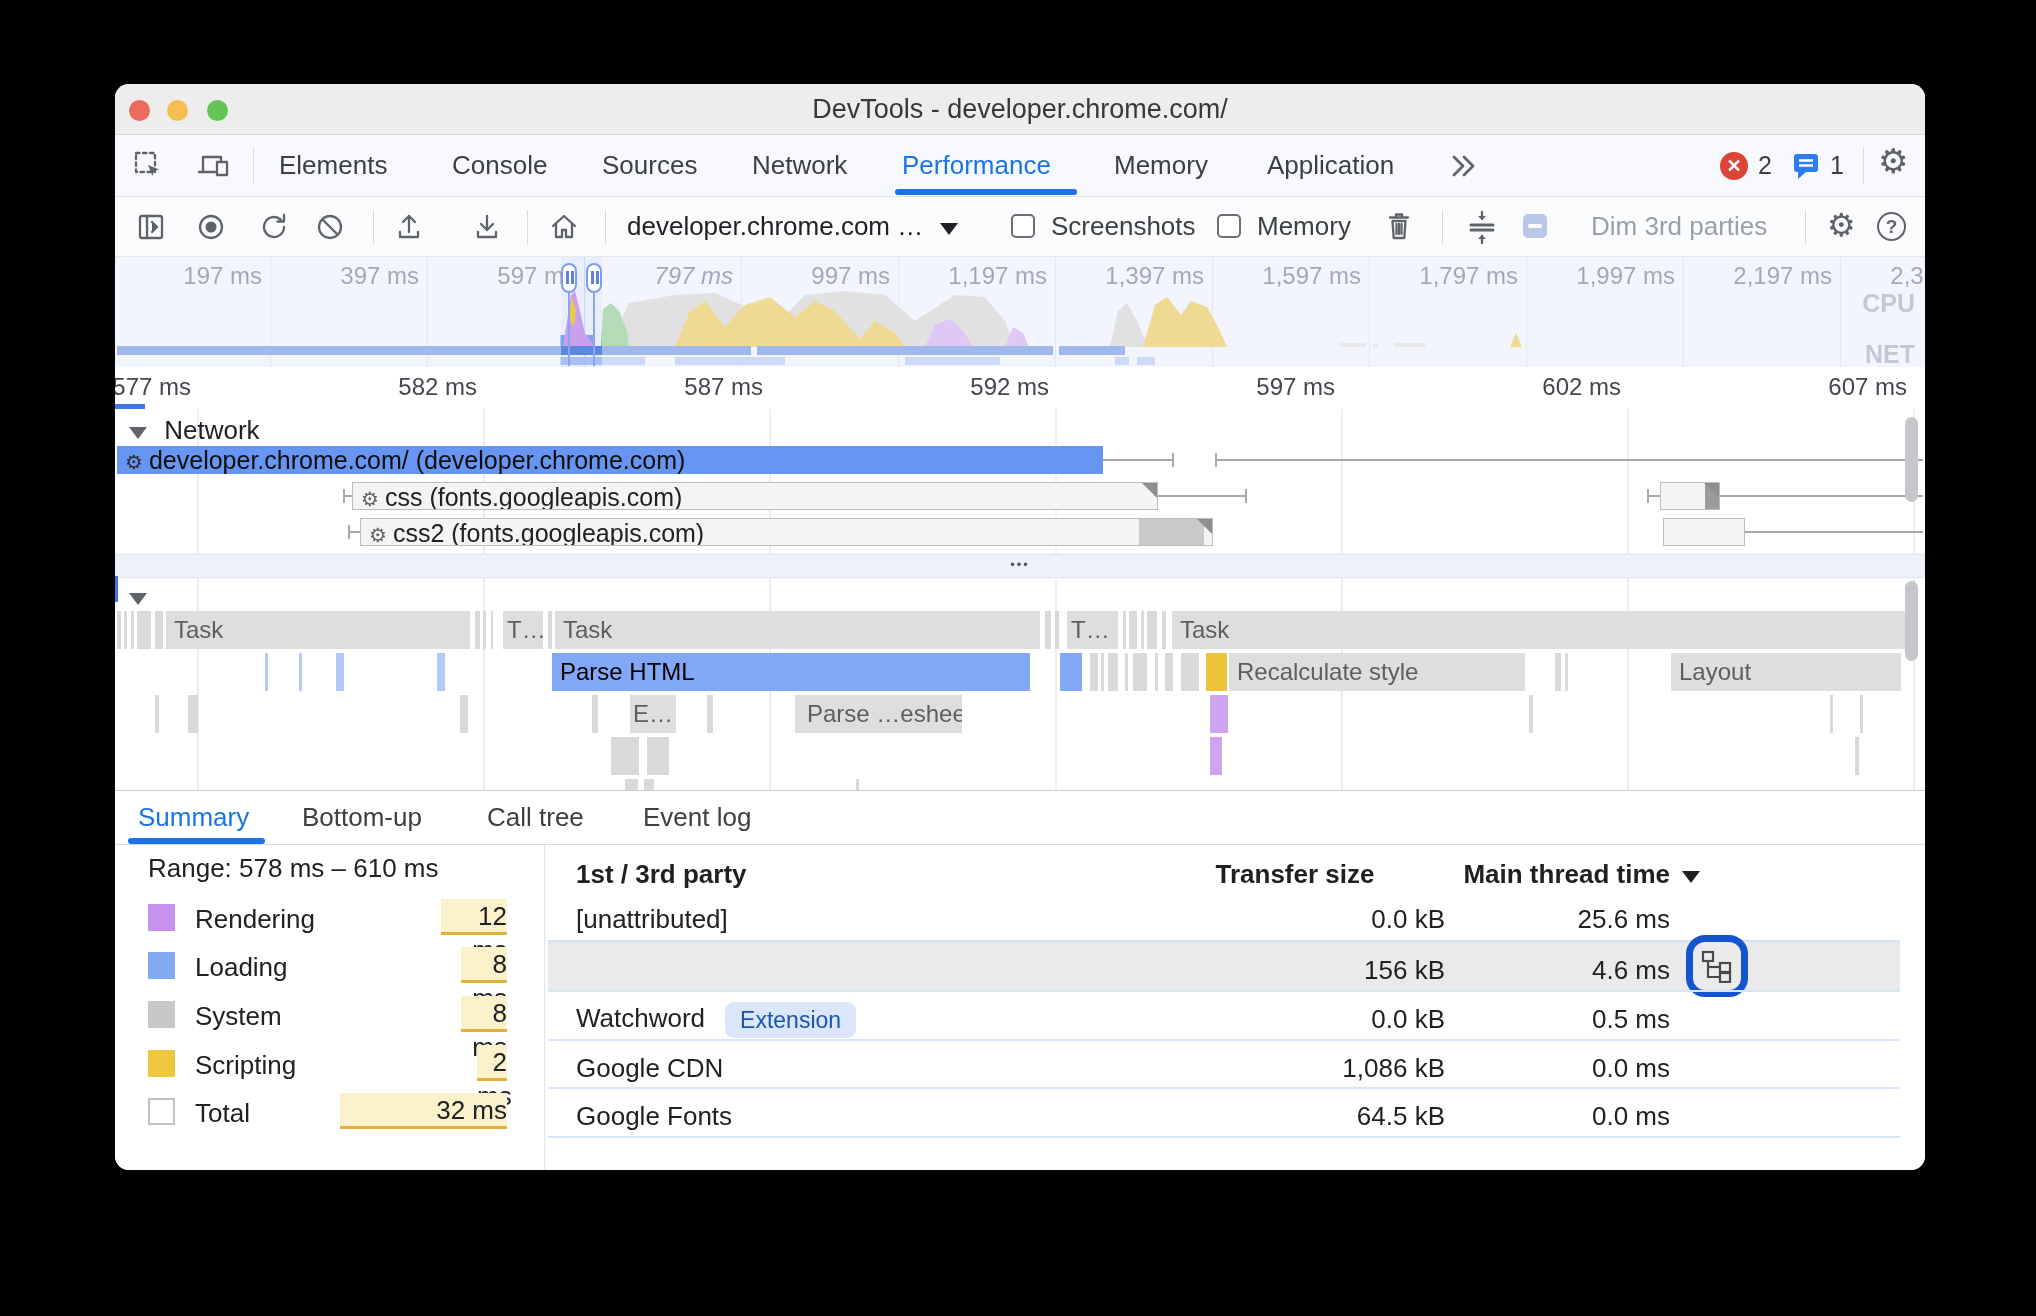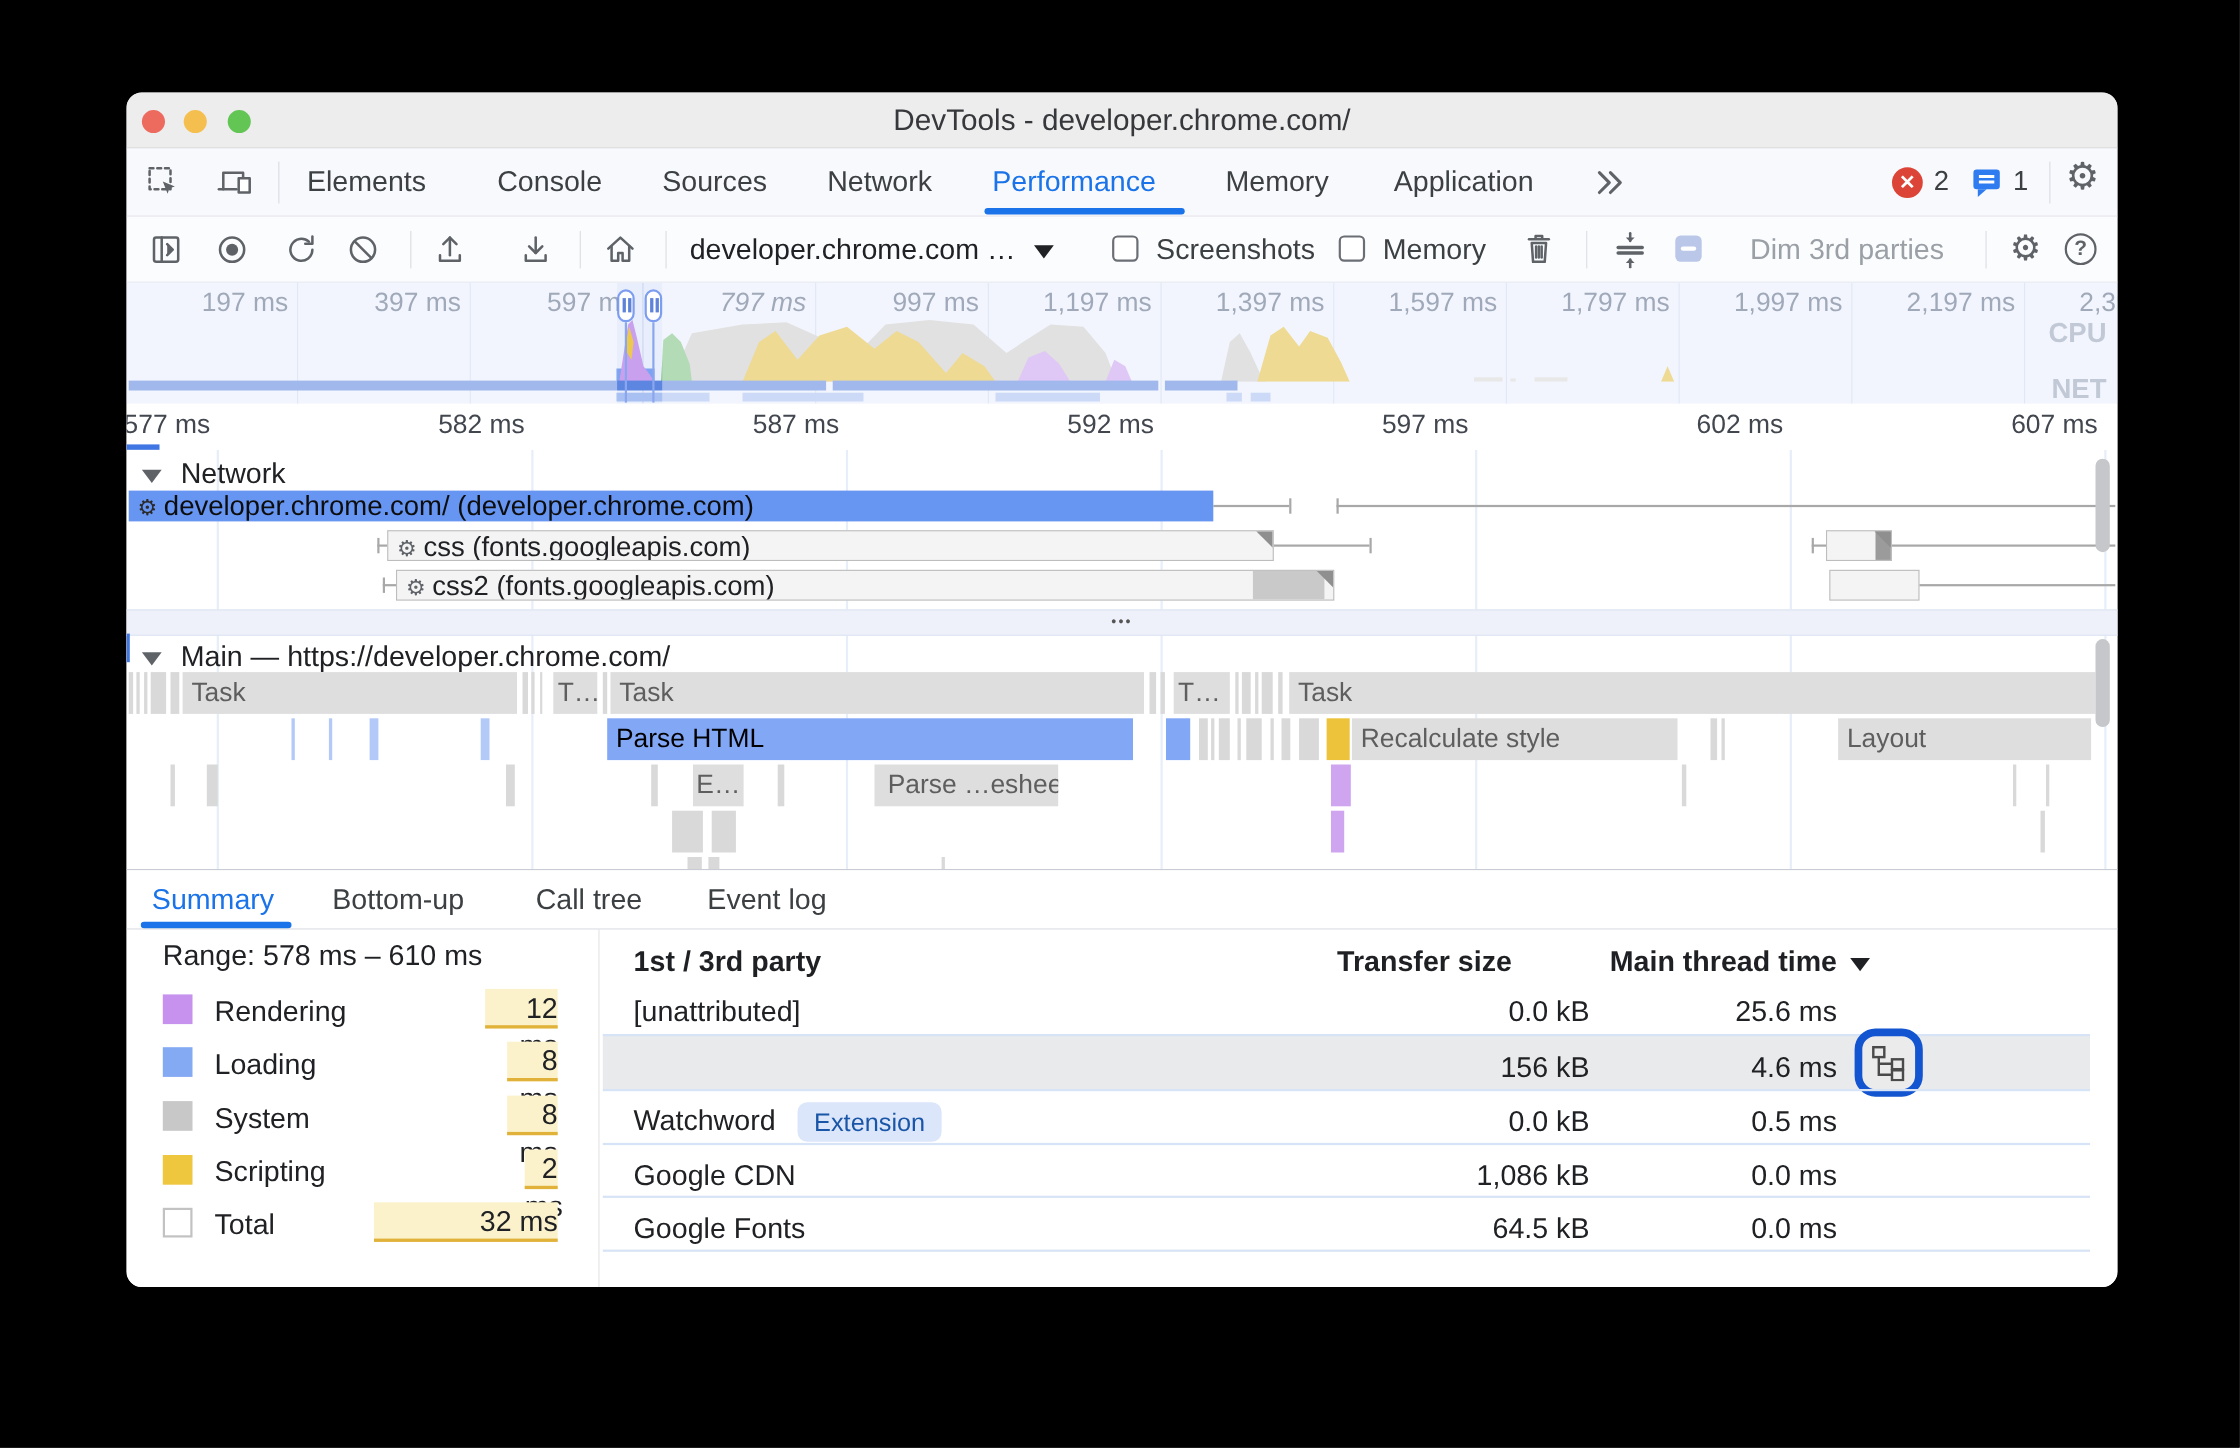--- a/index.html
+++ b/index.html
@@ -347,21 +347,20 @@
   <div class="whisk" style="left:1630px;top:447px;width:178px;"></div>
   <div class="scrollthumb" style="left:1790px;top:333px;height:85px;"></div>
 
   <div class="sepstrip">
     <div class="abs" style="left:0;width:100%;top:2px;text-align:center;font-size:13px;letter-spacing:2px;color:#555;">•••</div>
   </div>
 
   <div class="abs" style="left:0;top:492px;width:3px;height:26px;background:#3f76e3;"></div>
   <div class="trackhead" style="left:14px;top:497px;">
     <span class="tri-down"></span>
-    <span>Main — https://developer.chrome.com/</span>
   </div>
 
   <div class="flamerow" style="top:527px;" id="rowA">
     <div class="fbar" style="left:51px;width:304px;"><span>Task</span></div>
     <div class="fbar" style="left:388px;width:40px;padding-left:4px;"><span>T…</span></div>
     <div class="fbar" style="left:440px;width:485px;"><span>Task</span></div>
     <div class="fbar" style="left:952px;width:51px;padding-left:4px;"><span>T…</span></div>
     <div class="fbar" style="left:1057px;width:733px;"><span>Task</span></div>
   <div style="position: absolute; left: 2px; top: 0px; width: 4px; height: 38px; background: rgb(217, 217, 217);"></div>
         <div style="position: absolute; left: 9px; top: 0px; width: 3px; height: 38px; background: rgb(217, 217, 217);"></div>

